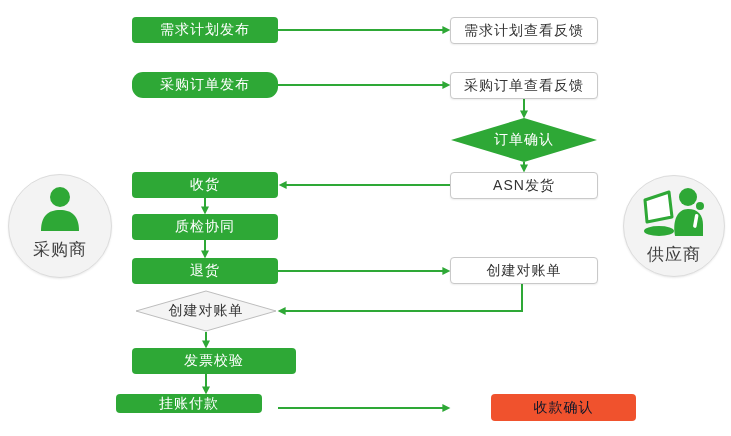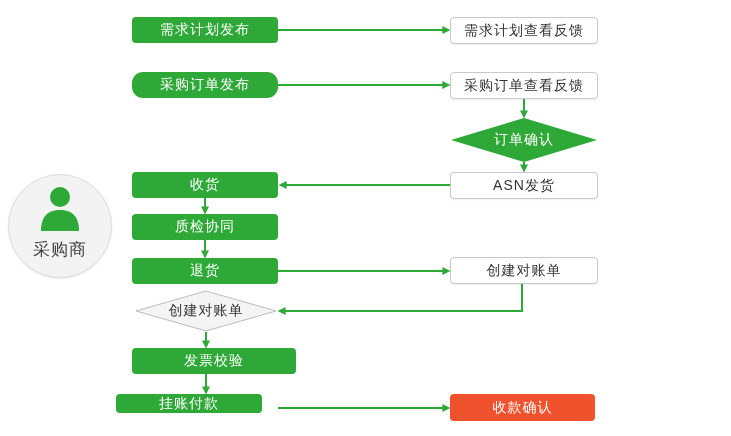--- a/index.html
+++ b/index.html
@@ -13,21 +13,21 @@
   .node {
     position:absolute; box-sizing:border-box; border-radius:4px;
     display:flex; align-items:center; justify-content:center;
     font-size:14px; letter-spacing:1px; white-space:nowrap;
   }
   .node.green { background:var(--green,#2ea836); color:#fff; }
   .node.white {
     background:#fff; border:1px solid var(--white-box-border,#c9c9c9);
     color:var(--dark-text,#333); box-shadow:0 1px 2px rgba(0,0,0,0.07);
   }
-  .node.red { background:var(--red,#f0522d); color:#ffffff; }
+  .node.red { background:var(--red,#f0522d); color:#0f172a;margin-left:41px; }
 
   .diamond { position:absolute; }
   .diamond svg { display:block; }
   .diamond .dlabel {
     position:absolute; inset:0; display:flex; align-items:center; justify-content:center;
     font-size:14px; letter-spacing:1px; white-space:nowrap;
   }
   .diamond.green .dlabel { color:#fff; }
   .diamond.gray  .dlabel { color:var(--dark-text,#333); }
 
@@ -67,20 +67,33 @@
   <div class="actor" style="left:8px; top:174px; width:104px; height:104px;">
     <span>
       <svg width="46" height="46" viewBox="0 0 46 46">
         <circle cx="23" cy="11" r="10" fill="#2ea836" style="fill:var(--green,#2ea836)"></circle>
         <path d="M4,45 C4,30 11,24 23,24 C35,24 42,30 42,45 Z" fill="#2ea836" style="fill:var(--green,#2ea836)"></path>
       </svg>
     </span>
     <span class="alabel">采购商</span>
   </div>
 
+  <div class="actor" style="left:623px; top:175px; width:102px; height:102px;">
+    <span>
+      <svg width="64" height="50" viewBox="0 0 64 50">
+        <ellipse cx="17" cy="44" rx="15" ry="5" fill="#2ea836" style="fill:var(--green,#2ea836)"></ellipse>
+        <polygon points="3,13 27,5 30,30 5,35" fill="#ffffff" stroke="#2ea836" style="stroke:var(--green,#2ea836)" stroke-width="3" stroke-linejoin="round"></polygon>
+        <circle cx="46" cy="10" r="9" fill="#2ea836" style="fill:var(--green,#2ea836)"></circle>
+        <circle cx="58" cy="19" r="4" fill="#2ea836" style="fill:var(--green,#2ea836)"></circle>
+        <path d="M33,49 C30,33 36,22 46,22 C56,22 61,28 61,38 L61,49 Z" fill="#2ea836" style="fill:var(--green,#2ea836)"></path>
+        <rect x="52" y="27" width="3.5" height="14" rx="1.7" fill="#ffffff" transform="rotate(10 54 34)"></rect>
+      </svg>
+    </span>
+    <span class="alabel">供应商</span>
+  </div>
 
   <div class="node green" style="left:132px; top:17px; width:146px; height:26px;">需求计划发布</div>
   <div class="node green" style="left:132px; top:72px; width:146px; height:26px;border-radius:11px;">采购订单发布</div>
   <div class="node green" style="left:132px; top:172px; width:146px; height:26px;font-family:Liberation Serif, serif;">收货</div>
   <div class="node green" style="left:132px; top:214px; width:146px; height:26px;">质检协同</div>
   <div class="node green" style="left:132px; top:258px; width:146px; height:26px;">退货</div>
   <div class="node green" style="left:132px; top:348px; width:164px; height:26px;">发票校验</div>
   <div class="node green" style="left:116px; top:394px; width:146px; height:19px;">挂账付款</div>
 
   <div class="node white" style="left:450px; top:17px; width:148px; height:27px;">需求计划查看反馈</div>

